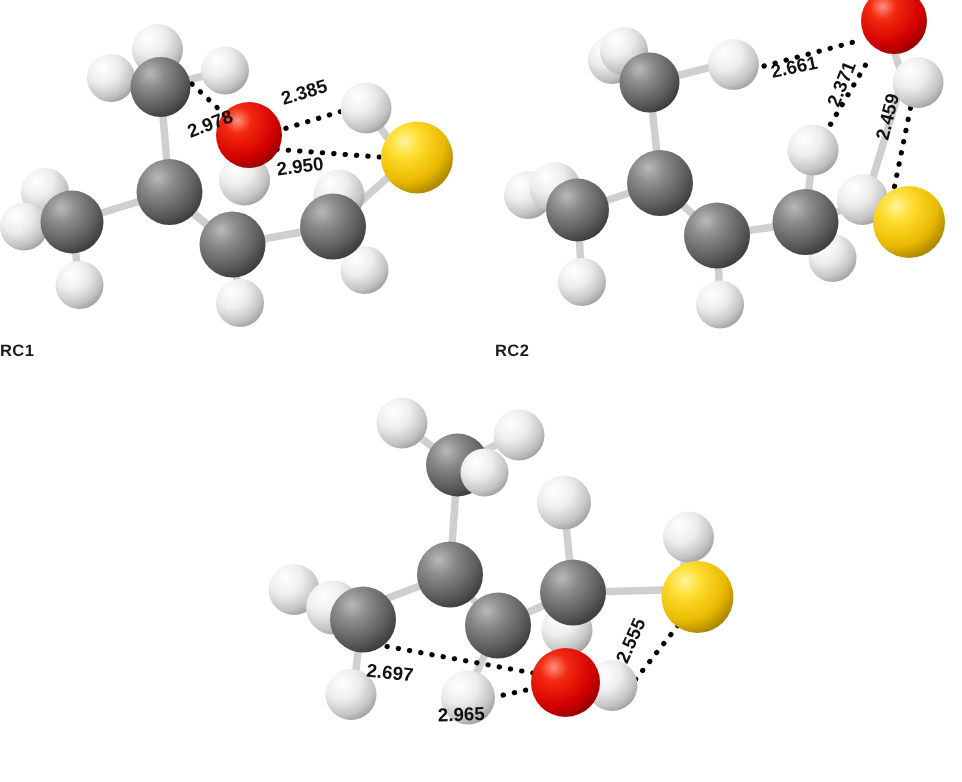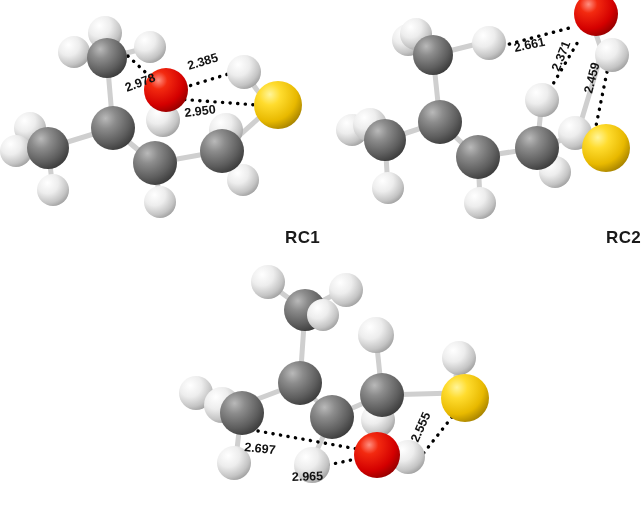--- a/index.html
+++ b/index.html
@@ -1,21 +1,21 @@
 <!DOCTYPE html>
 <html><head>
 <meta charset="utf-8">
 <style>
   html,body{margin:0;padding:0;background:#ffffff;}
   body{width:641px;height:521px;position:relative;overflow:hidden;
        font-family:"Liberation Sans",sans-serif;}
   .figure{position:absolute;left:0;top:0;width:641px;height:521px;background:#fff;}
   .panel{position:absolute;}
-  .caption{position:absolute;font-weight:bold;font-size:17px;color:#1a1a1a;
-           letter-spacing:.3px;text-align:right;white-space:nowrap;}
+  .caption{position:absolute;font-weight:bold;font-size:11px;color:#1a1a1a;
+           letter-spacing:.3px;text-align:left;white-space:nowrap;}
   svg{display:block;overflow:visible;}
   .distlabel{font-family:"Liberation Sans",sans-serif;font-size:12.5px;
              font-weight:bold;fill:#111111;}
 </style>
 </head>
 <body>
 
 <div class="figure">
 
   <div class="panel" style="left:0;top:0;width:320px;height:230px;">

